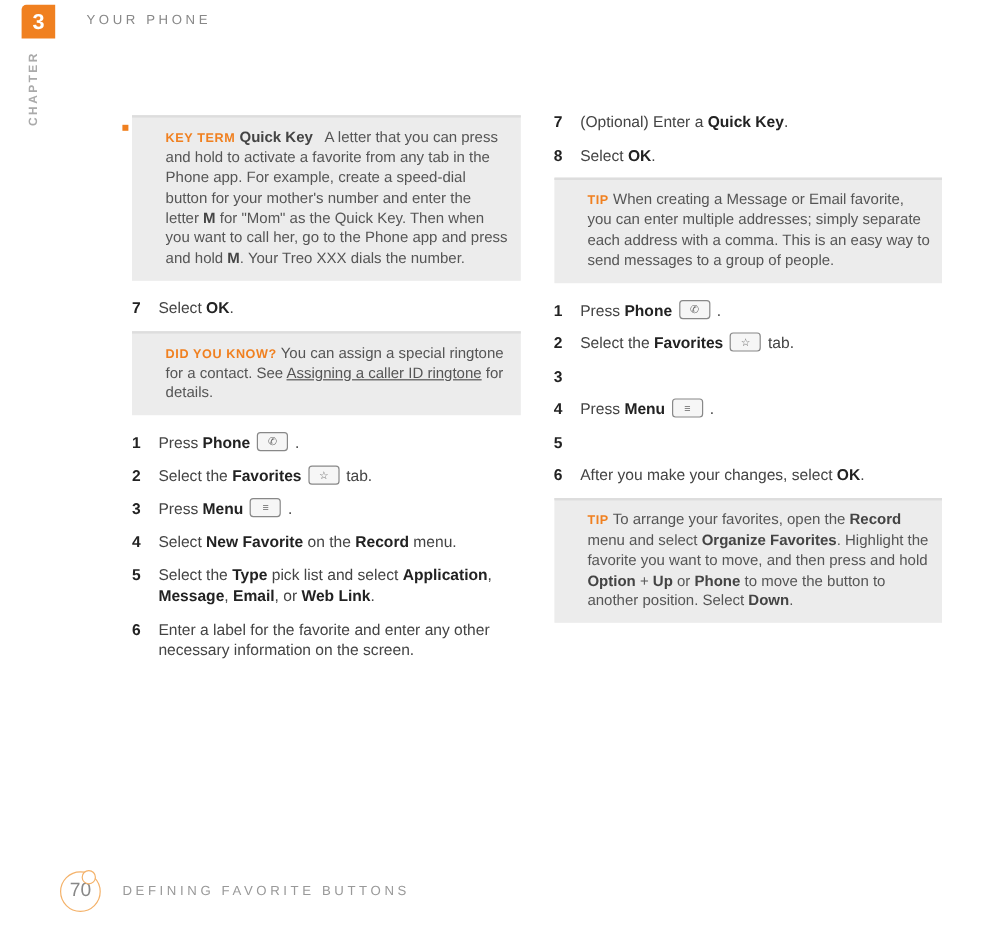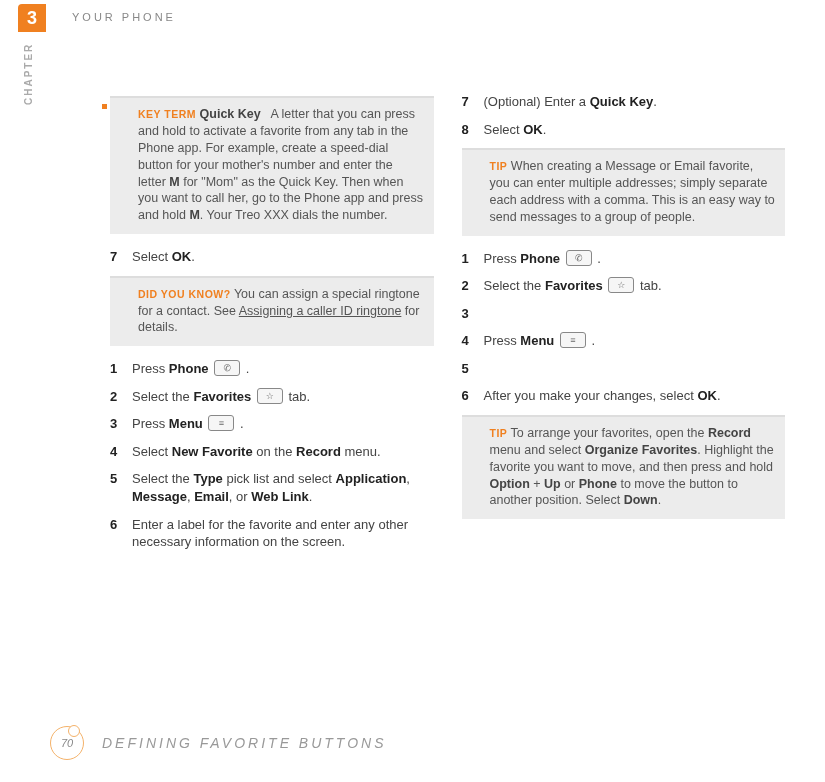--- a/index.html
+++ b/index.html
@@ -108,37 +108,35 @@
   .page-footer {
     position: absolute;
     left: 50px; bottom: 22px;
     display: flex; align-items: center;
   }
   .page-circle {
     width: 32px; height: 32px;
     border: 1.5px solid #f4b26a;
     border-radius: 50%;
     display: flex; align-items: center; justify-content: center;
-    font-size: 11px; color: #888;
+    font-size: 16px; color: #888;
     margin-right: 18px;
     position: relative;
-    font-style: italic;
   }
   .page-circle::before {
     content: ""; position: absolute; top: -2px; right: 3px;
     width: 10px; height: 10px;
     border: 1.5px solid #f4b26a;
     border-radius: 50%;
     background: #fff;
   }
   .footer-title {
     letter-spacing: 3px;
-    font-size: 14px;
+    font-size: 11px;
     color: #999;
-    font-style: italic;
   }
 </style>
 </head>
 <body>
 
 <div class="chapter-badge">3</div>
 <div class="header-title">YOUR PHONE</div>
 <div class="side-chapter">CHAPTER</div>
 
 <div class="columns">

